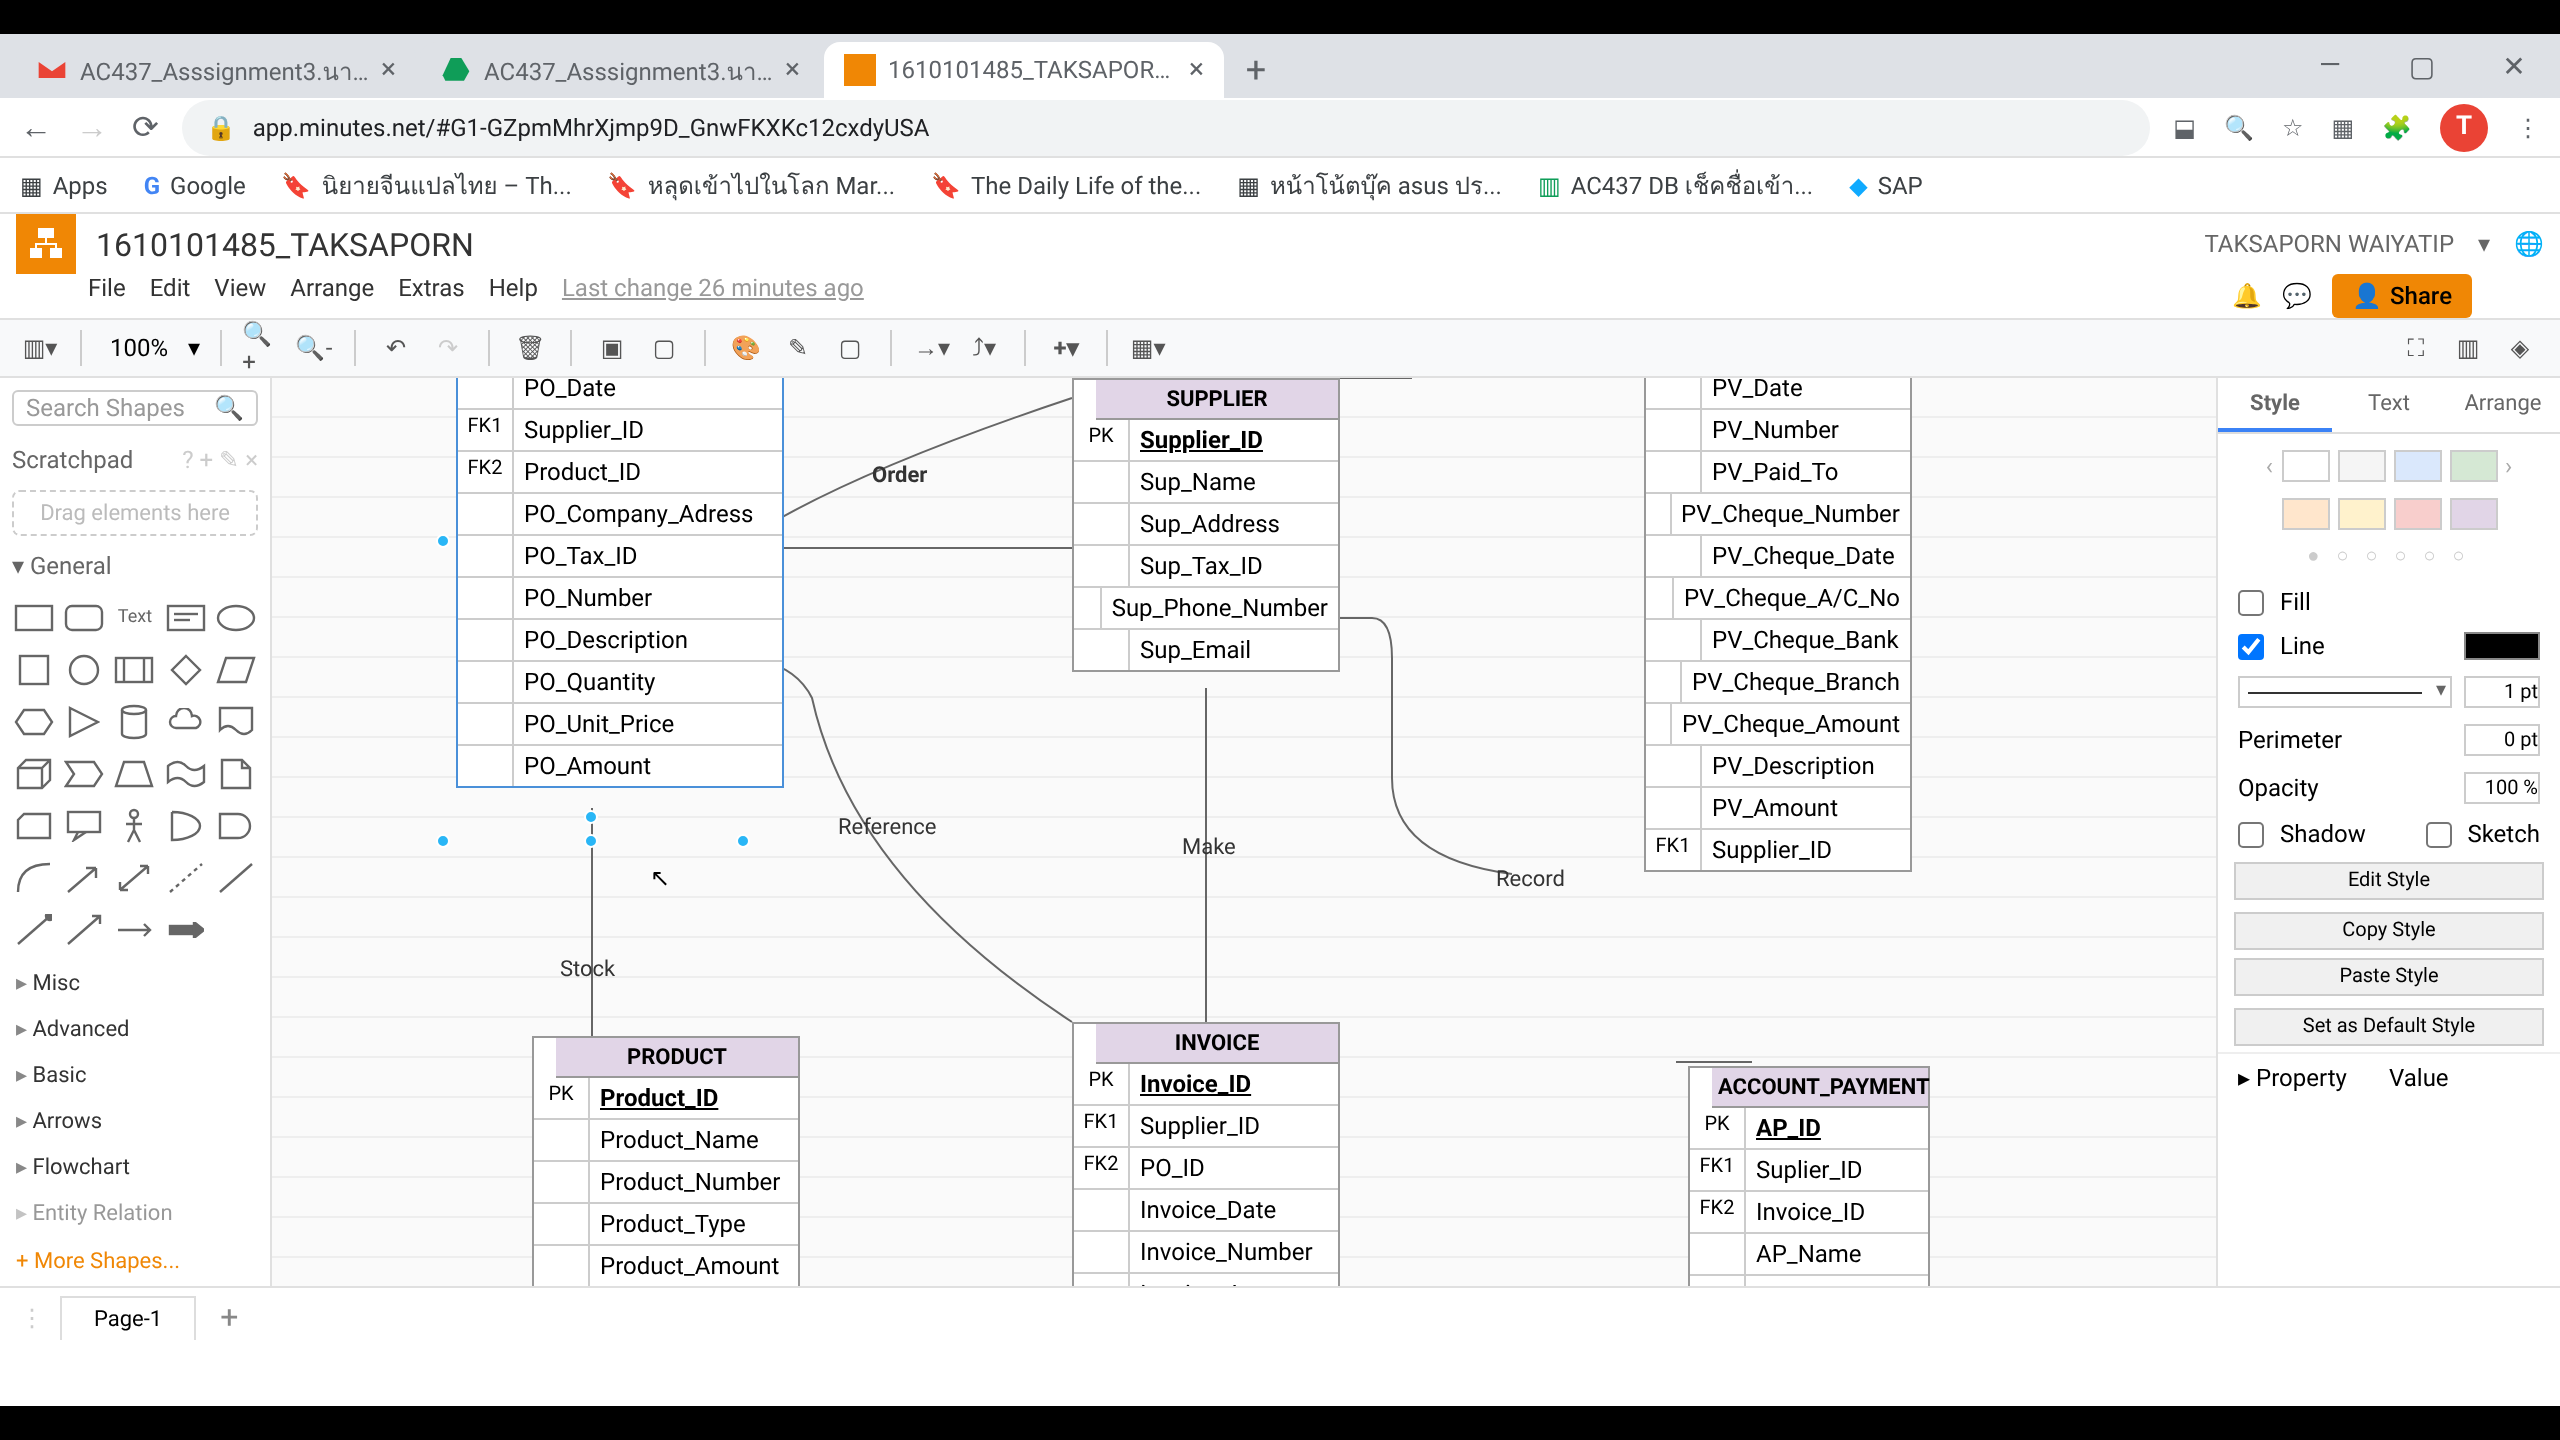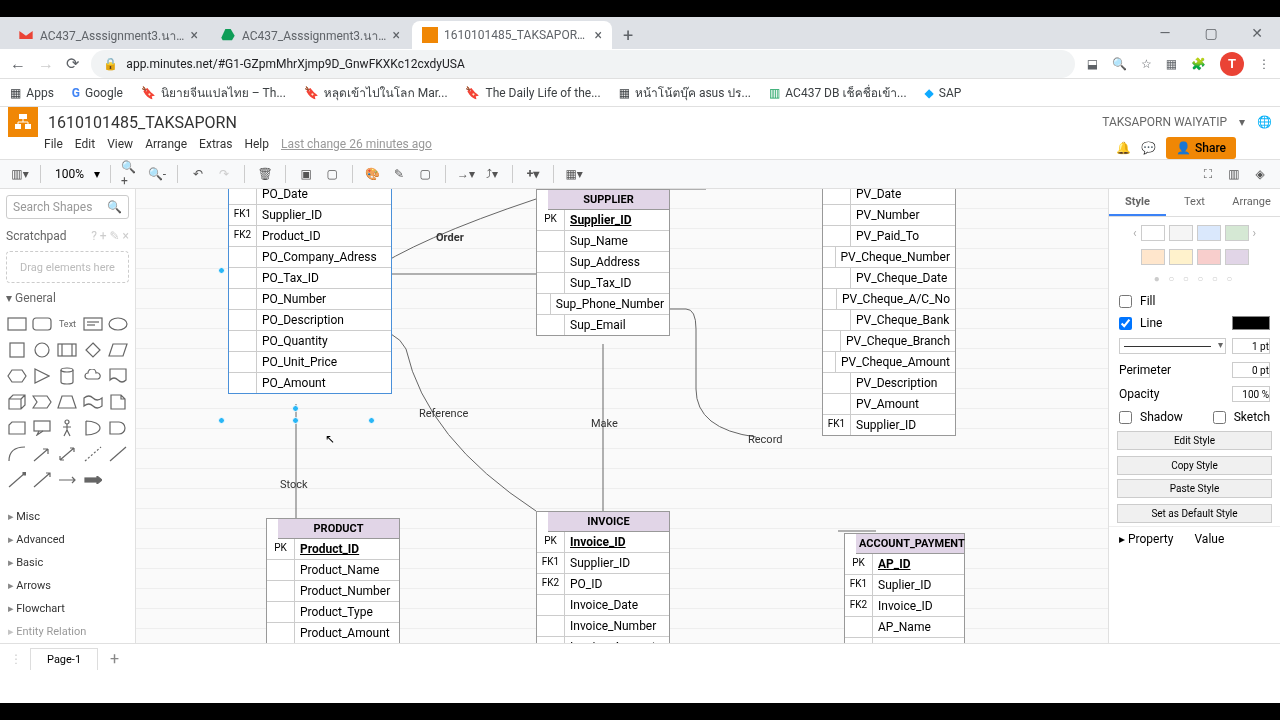--- a/index.html
+++ b/index.html
@@ -446,20 +446,21 @@
             </svg>
           </div>
     </div>
     <div style="flex:1;"></div>
     <div class="cat-item">Misc</div>
     <div class="cat-item">Advanced</div>
     <div class="cat-item">Basic</div>
     <div class="cat-item">Arrows</div>
     <div class="cat-item">Flowchart</div>
     <div class="cat-item" style="opacity:.5;">Entity Relation</div>
+    <div class="more-shapes">+ More Shapes...</div>
   </div>
 
   <div class="canvas">
     <svg class="canvas-inner">
       <path d="M230 85 Q280 50 400 10" stroke="#666" fill="none"></path>
       <path d="M230 85 L400 85" stroke="#666" fill="none"></path>
       <path d="M230 140 Q260 140 270 160 Q290 250 400 322" stroke="#666" fill="none"></path>
       <path d="M160 215 L160 329" stroke="#666" fill="none"></path>
       <path d="M467 155 L467 322" stroke="#666" fill="none"></path>
       <path d="M534 120 L550 120 Q560 120 560 140 L560 200 Q560 240 620 248" stroke="#666" fill="none"></path>

